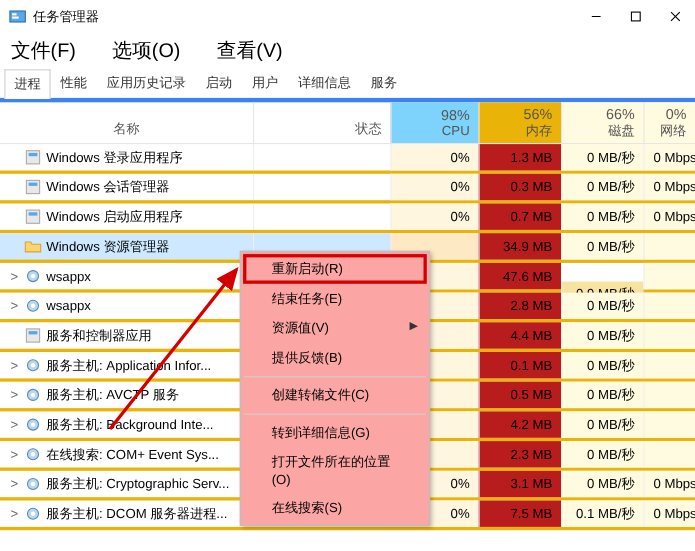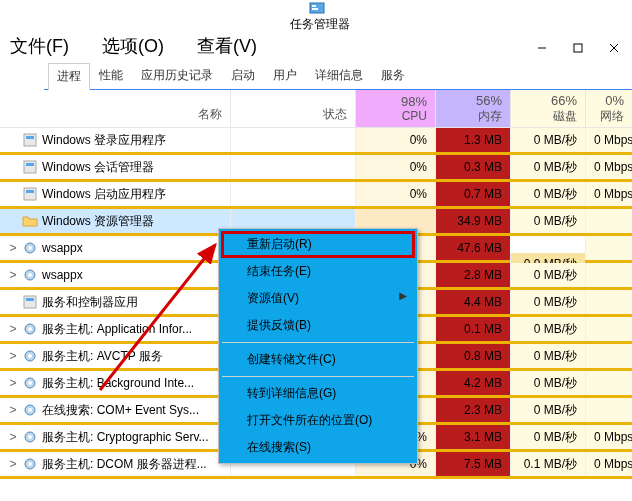--- a/index.html
+++ b/index.html
@@ -1,32 +1,32 @@
 <!DOCTYPE html>
 <html><head>
 <meta charset="utf-8">
 <style>
   * { box-sizing: border-box; margin: 0; padding: 0; font-family: "Microsoft YaHei", "Segoe UI", sans-serif; }
   body { width: 632px; height: 501px; background: #fff; overflow: hidden; font-size: 12px; position: relative; }
-  .titlebar { display: flex; align-items: center; height: 30px; padding: 0 0 0 8px; flex-direction: column; }
+  .titlebar { display: flex; align-items: center; height: 30px; padding: 0 0 0 8px; }
   .titlebar .app-icon { width: 16px; height: 16px; margin-right: 6px; }
   .titlebar .title { font-size: 12px; color: #000; }
   .win-btns { margin-left: auto; display: flex; }
   .win-btn { width: 36px; height: 30px; display: flex; align-items: center; justify-content: center; color: #222; }
   .menubar { display: flex; padding: 2px 6px; gap: 25px; font-size: 18px; color: #000000; }
   .menubar span { padding: 2px 4px; }
-  .tabs { display: flex; border-bottom: 1px solid #3b82f6; padding: 0 4px; margin-left: 44px; }
+  .tabs { display: flex; border-bottom: 4px solid #3b82f6; padding: 0 4px; }
   .tab { padding: 4px 8px 5px; font-size: 12px; border: 1px solid transparent; border-bottom: none; color: #333; }
   .tab.active { border-color: #cfcfcf; background: #fff; position: relative; top: 1px; }
   .header-row { display: flex; height: 38px; border-bottom: 1px solid #e6e6e6; }
   .hcell { display: flex; flex-direction: column; justify-content: center; align-items: flex-end; padding: 2px 8px; border-left: 1px solid #e6e6e6; font-size: 12px; }
   .hcell.name { flex: 0 0 230px; align-items: flex-start; justify-content: flex-end; padding-bottom: 4px; border-left: none; }
   .hcell.status { flex: 0 0 125px; align-items: flex-end; justify-content: flex-end; padding-bottom: 4px;}
-  .hcell.cpu { flex: 0 0 80px; background: #f0abfc; }
-  .hcell.mem { flex: 0 0 75px; background: #c4b5fd; padding-left: 24px; }
+  .hcell.cpu { flex: 0 0 80px; background: #7dd3fc; }
+  .hcell.mem { flex: 0 0 75px; background: #eab308; padding-left: 24px; }
   .hcell.disk { flex: 0 0 75px; background: #fffbe0; }
   .hcell.net { flex: 0 0 47px; background: #fffbe0; }
   .hcell .pct { color: #555; font-size: 13px; width: 100%; text-align: right; }
   .hcell .lbl { color: #555; font-size: 12px; width: 100%; text-align: right; }
   .rows { }
   .row { display: flex; height: 27px; align-items: center; border-bottom: 3px solid #eab308; }
   .row.sel { background: #cde8ff; }
   .cell { height: 100%; display: flex; align-items: center; justify-content: flex-end; padding: 0 8px; font-size: 12px; border-left: 1px solid #eee; white-space: nowrap; }
   .cell.name { flex: 0 0 230px; justify-content: flex-start; border-left: none; gap: 4px; overflow: hidden; }
   .cell.status { flex: 0 0 125px; }
@@ -35,21 +35,21 @@
   .cell.disk { flex: 0 0 75px; }
   .cell.net { flex: 0 0 47px; }
   .bg-cpu-l { background: #fff6e0; }
   .bg-cpu-sel { background: #fde9c4; }
   .bg-mem-l { background: #b91c1c; }
   .bg-disk-l { background: #fffbe0; }
   .bg-disk-m { background: #f8e2a0; margin-top: 33px; }
   .bg-net-l { background: #fffbe0; }
   .exp { width: 10px; text-align: center; color: #666; display: inline-block; }
   .pico { width: 16px; height: 16px; display: inline-block; flex-shrink: 0; }
-  .context-menu { position: absolute; left: 218px; top: 228px; width: 200px; background: #0ea5e9; border: 1px solid #bdbdbd; box-shadow: 2px 2px 4px rgba(0,0,0,.25); padding: 2px; font-size: 12px; z-index: 20; }
+  .context-menu { position: absolute; left: 218px; top: 228px; width: 173px; background: #fca5a5; border: 1px solid #bdbdbd; box-shadow: 2px 2px 4px rgba(0,0,0,.25); padding: 2px; font-size: 12px; z-index: 20; }
   .cm-item { padding: 5px 20px 5px 26px; color: #000; position: relative; }
   .cm-item.highlight { outline: 3px solid #d40000; outline-offset: -3px; }
   .cm-item .sub-arrow { position: absolute; right: 8px; top: 5px; color: #333; font-size: 10px; }
   .cm-sep { height: 1px; background: #d0d0d0; margin: 3px 1px; }
   .arrow-svg { position: absolute; left: 90px; top: 240px; z-index: 25; pointer-events: none; }
 </style>
 </head>
 <body>
 
 <div class="titlebar">
@@ -92,21 +92,21 @@
   <div class="tab">性能</div>
   <div class="tab">应用历史记录</div>
   <div class="tab">启动</div>
   <div class="tab">用户</div>
   <div class="tab">详细信息</div>
   <div class="tab">服务</div>
 </div>
 
 <div class="header-row">
   <div class="hcell name">
-      <span class="lbl" style="text-align:right">名称</span>
+      <span class="lbl" style="text-align:center">名称</span>
     </div>
   <div class="hcell status">
       <span class="lbl">状态</span>
     </div>
   <div class="hcell cpu">
       <span class="pct">98%</span>
       <span class="lbl">CPU</span>
     </div>
   <div class="hcell mem">
       <span class="pct">56%</span>
@@ -246,21 +246,21 @@
       <div class="cell name">
         <span class="exp">&gt;</span>
         <span class="pico"><svg viewBox="0 0 16 16">
             <circle cx="8" cy="8" r="5" fill="#b9d8ef" stroke="#5a88b5"></circle>
             <circle cx="8" cy="8" r="2" fill="#fff"></circle>
           </svg></span>
         <span>服务主机: AVCTP 服务</span>
       </div>
       <div class="cell status"></div>
       <div class="cell cpu bg-cpu-l"></div>
-      <div class="cell mem bg-mem-l">0.8 MB</div>
+      <div class="cell mem bg-mem-l">0.5 MB</div>
       <div class="cell disk bg-disk-l">0 MB/秒</div>
       <div class="cell net bg-net-l"></div>
     </div>
     <div class="row">
       <div class="cell name">
         <span class="exp">&gt;</span>
         <span class="pico"><svg viewBox="0 0 16 16">
             <circle cx="8" cy="8" r="5" fill="#b9d8ef" stroke="#5a88b5"></circle>
             <circle cx="8" cy="8" r="2" fill="#fff"></circle>
           </svg></span>

